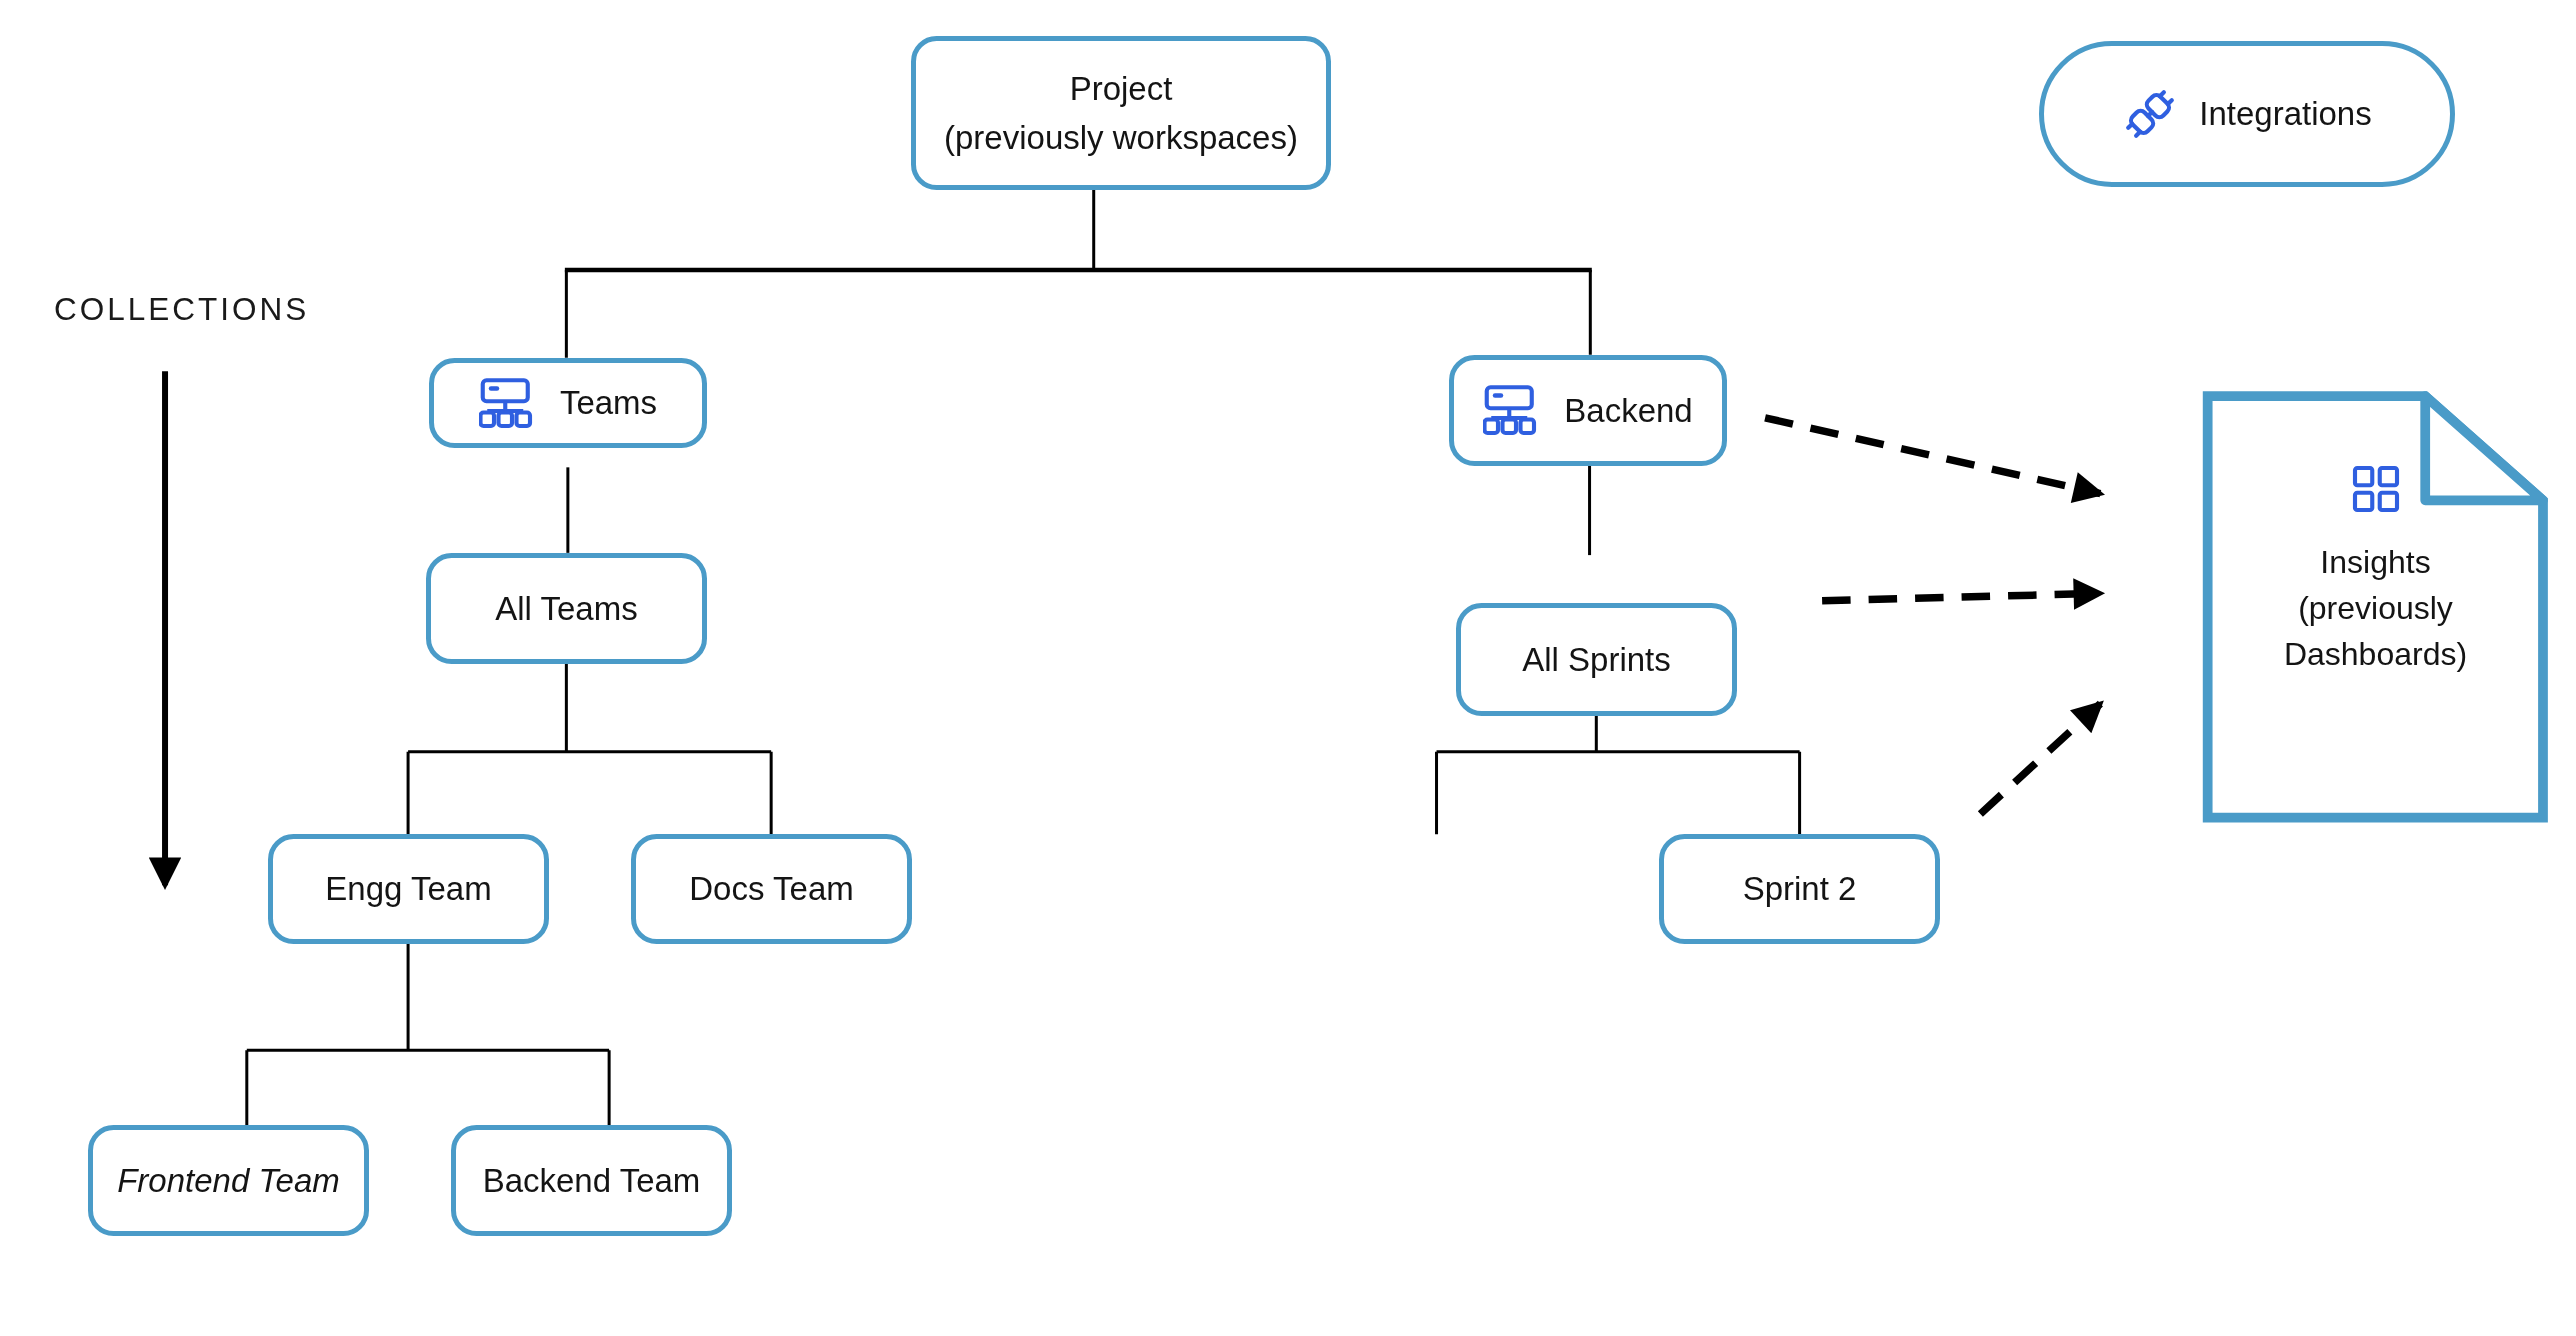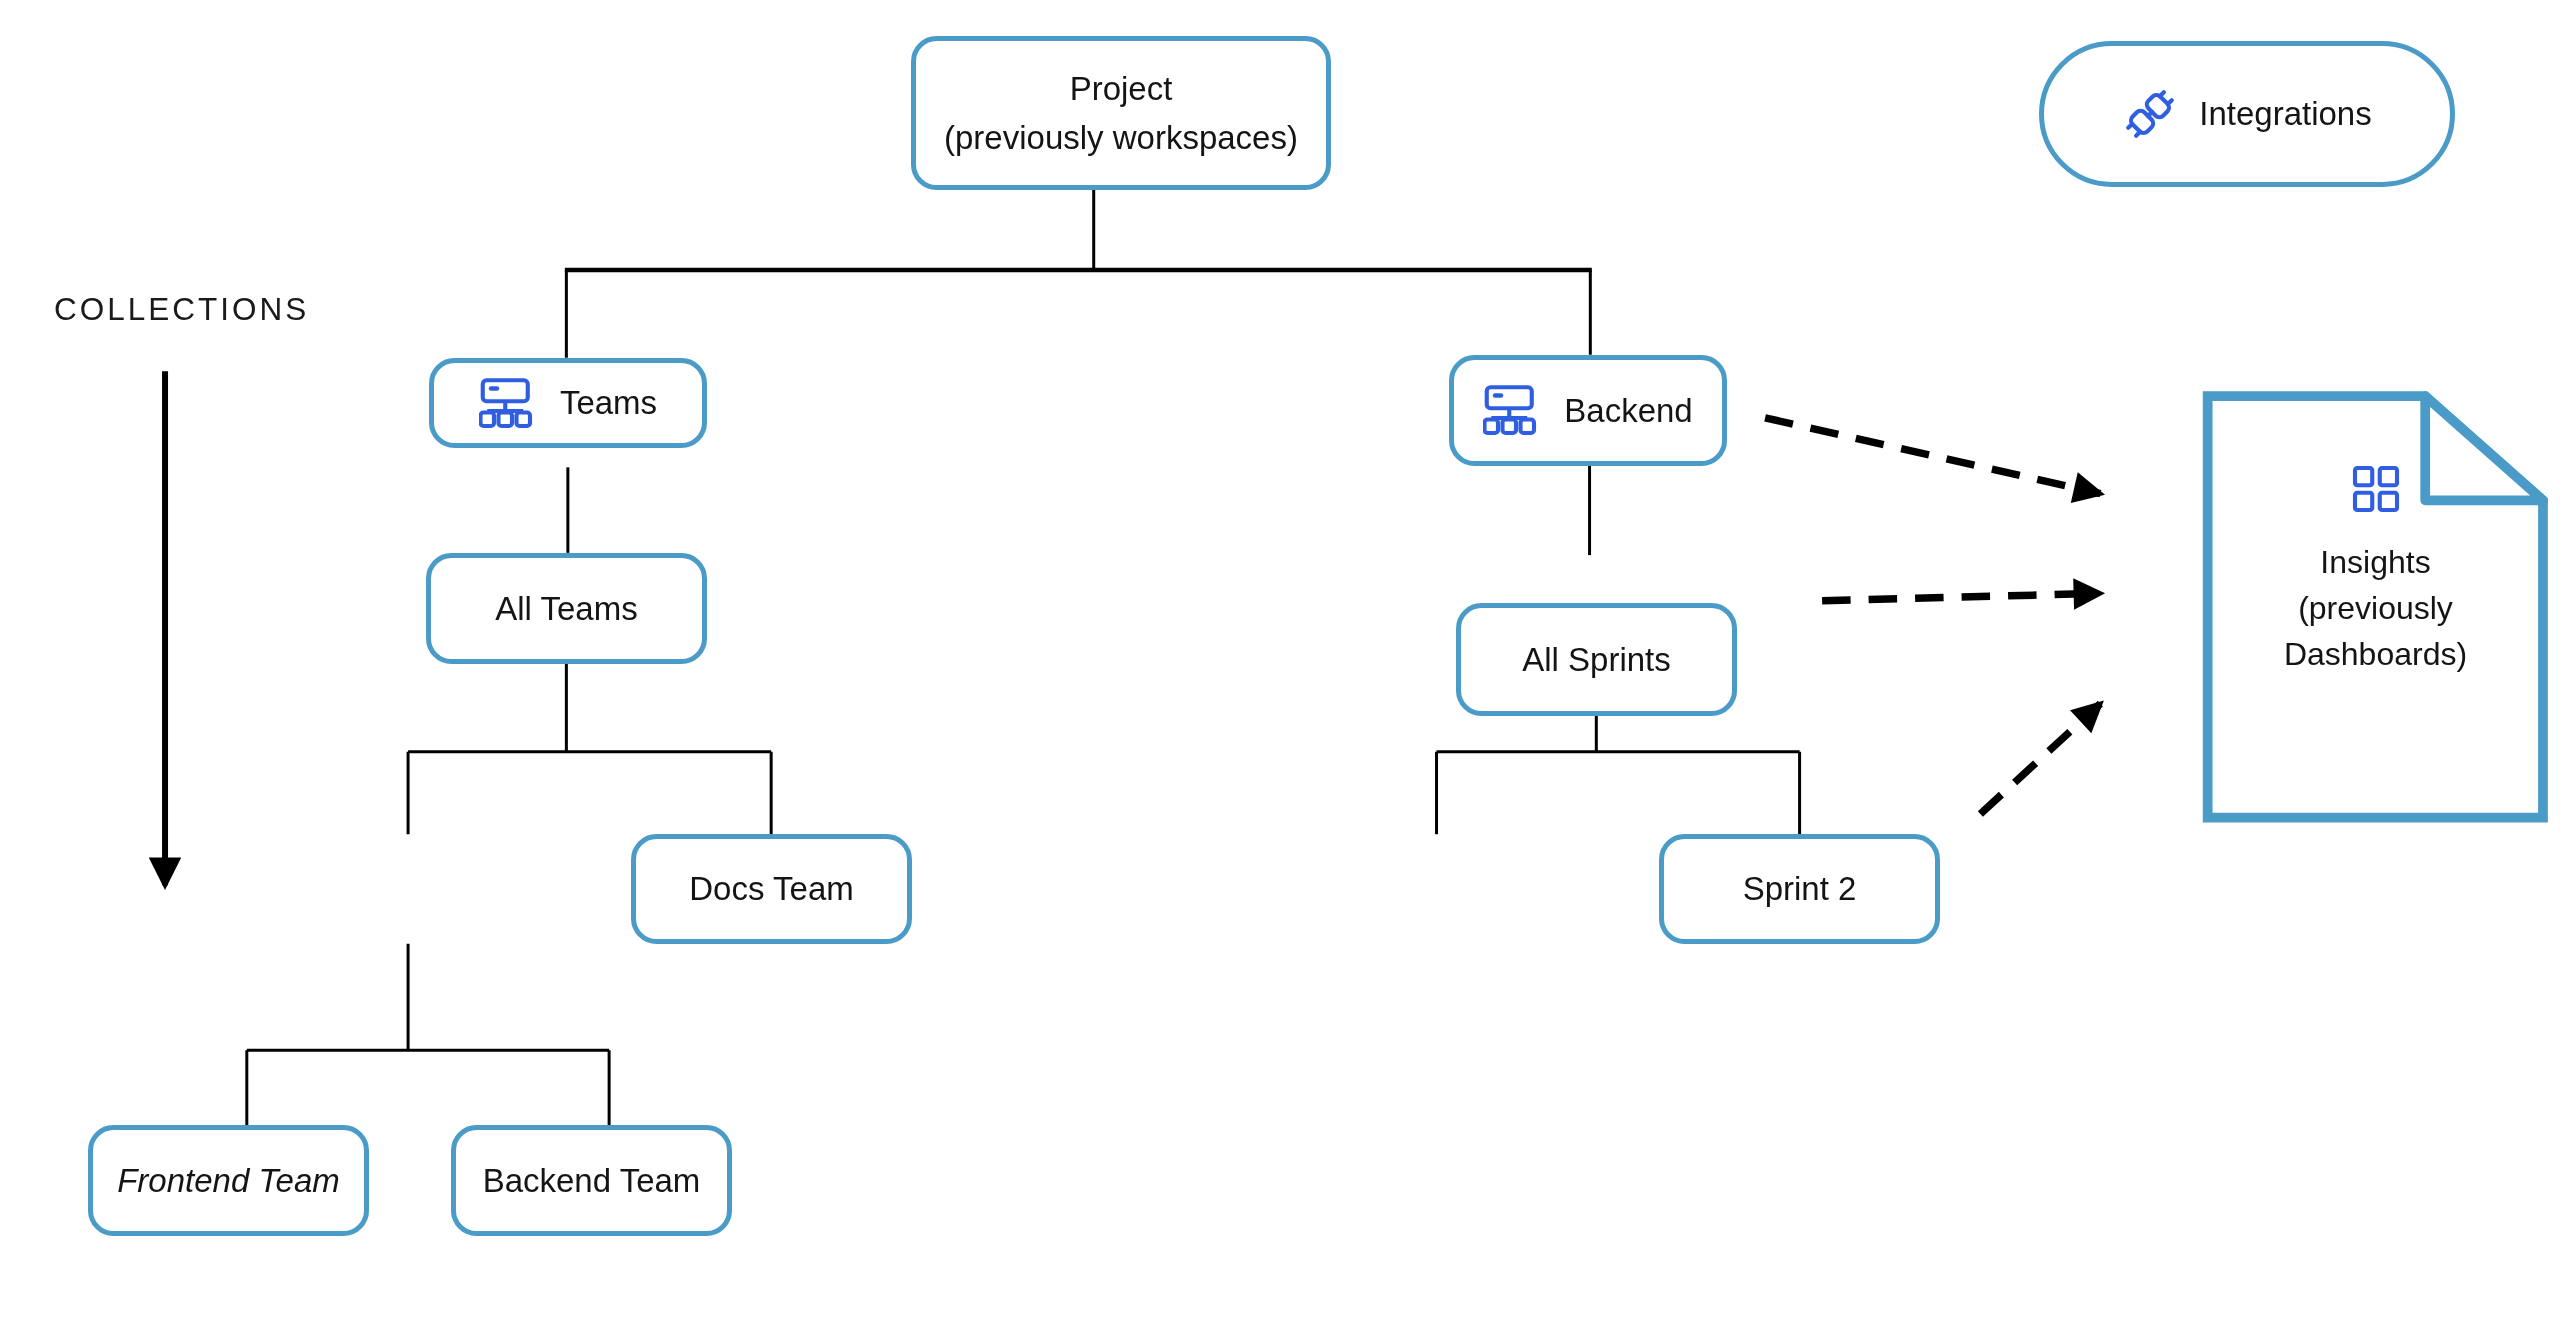--- a/index.html
+++ b/index.html
@@ -132,20 +132,23 @@
   </div>
 
   <div class="node" style="left:426px;top:553px;width:281px;height:111px;">
     <span>All Teams</span>
   </div>
 
   <div class="node" style="left:1456px;top:555px;width:281px;height:113px;margin-top:48px;">
     <span>All Sprints</span>
   </div>
 
+  <div class="node" style="left:268px;top:834px;width:281px;height:110px;">
+    <span>Engg Team</span>
+  </div>
 
   <div class="node" style="left:631px;top:834px;width:281px;height:110px;">
     <span>Docs Team</span>
   </div>
 
 
   <div class="node" style="left:1659px;top:834px;width:281px;height:110px;">
     <span>Sprint 2</span>
   </div>
 

